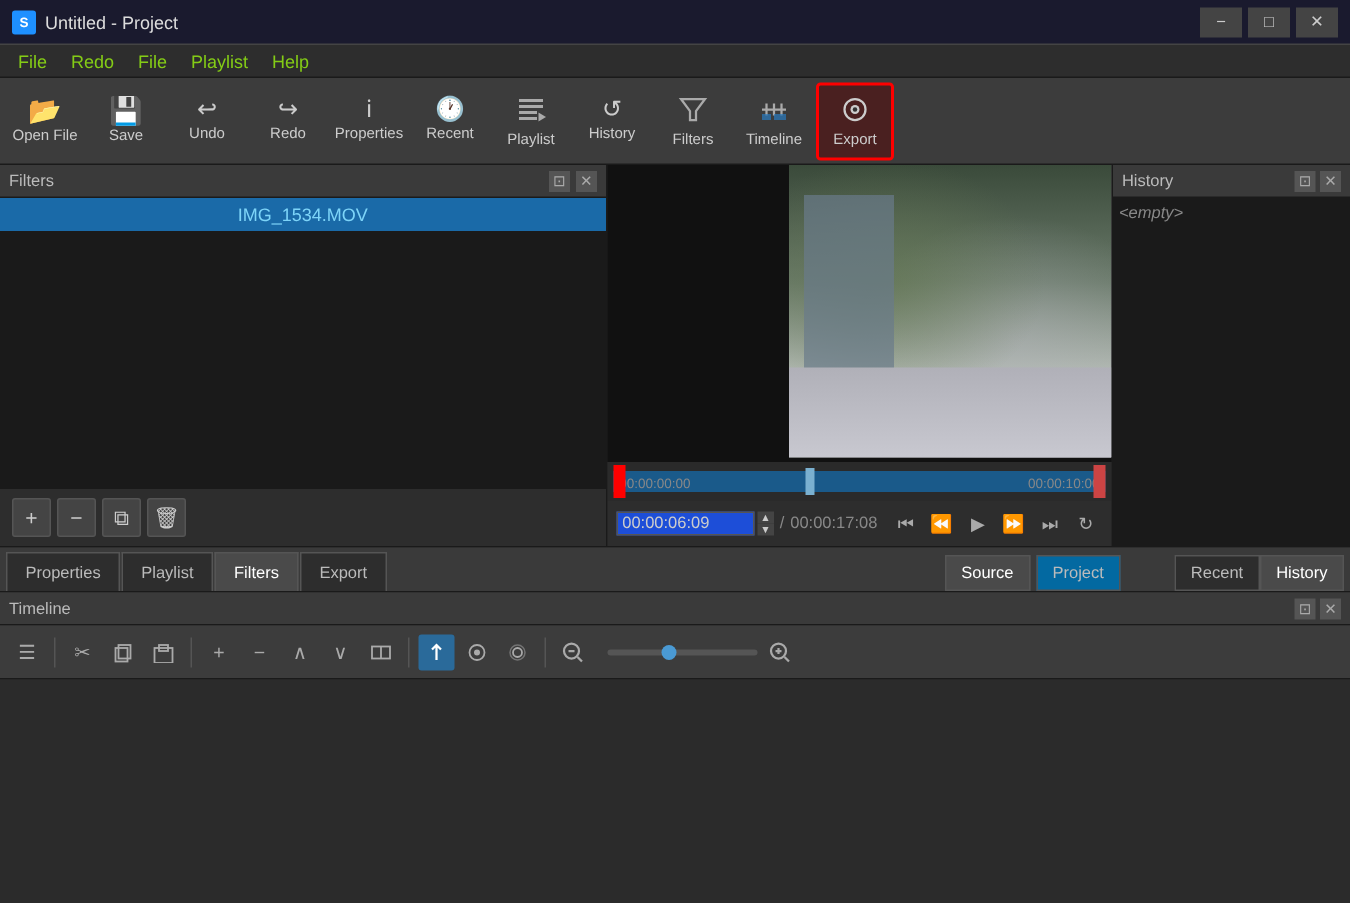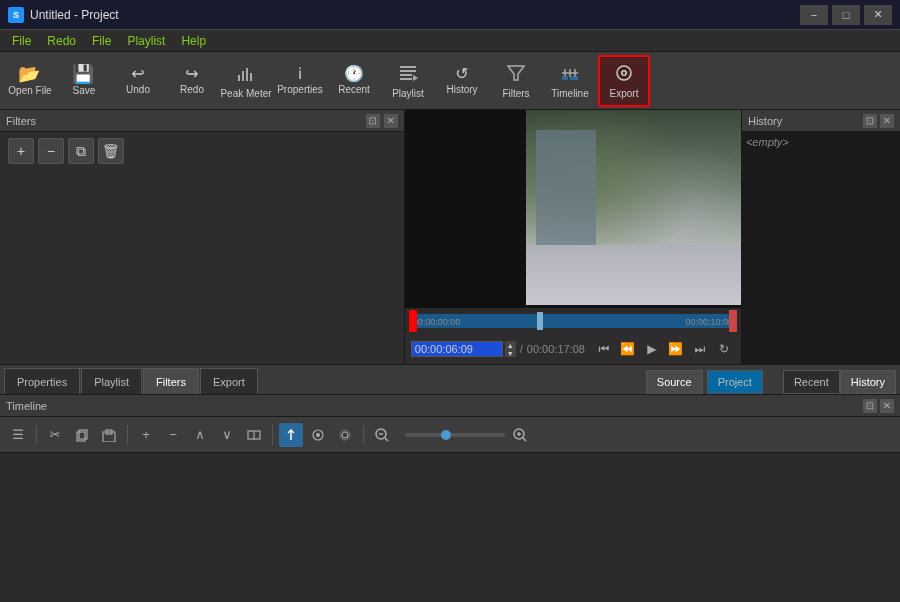--- a/index.html
+++ b/index.html
@@ -358,21 +358,21 @@
       font-size: 11px;
       height: 26px;
     }
     .tab-btn.active { background: #4a4a4a; color: white; }
 
     #right-area-tabs {
       display: flex;
       margin-left: auto;
       padding-right: 4px;
       align-items: flex-start;
-      gap: 0;
+      gap: 16px;
     }
     #source-project-tabs {
       display: flex;
       gap: 4px;
       margin-right: 20px;
     }
     .src-tab {
       padding: 3px 10px;
       background: #0369a1;
       border: 1px solid #555;
@@ -498,31 +498,20 @@
     <span class="icon-svg">💾</span>
     <span>Save</span>
   </button>
   <button class="toolbar-btn">
     <span class="icon-svg" style="font-size:16px;">↩</span>
     <span>Undo</span>
   </button>
   <button class="toolbar-btn">
     <span class="icon-svg" style="font-size:16px;">↪</span>
     <span>Redo</span>
-  </button>
-  <button class="toolbar-btn">
-    <span class="icon-svg" style="font-size:16px;">
-      <svg width="20" height="20" viewBox="0 0 20 20">
-        <rect x="2" y="12" width="2" height="6" fill="#aaa"></rect>
-        <rect x="6" y="8" width="2" height="10" fill="#aaa"></rect>
-        <rect x="10" y="5" width="2" height="13" fill="#aaa"></rect>
-        <rect x="14" y="10" width="2" height="8" fill="#aaa"></rect>
-      </svg>
-    </span>
-    <span>Peak Meter</span>
   </button>
   <button class="toolbar-btn">
     <span class="icon-svg" style="font-size:16px;">ℹ</span>
     <span>Properties</span>
   </button>
   <button class="toolbar-btn">
     <span class="icon-svg" style="font-size:16px;">🕐</span>
     <span>Recent</span>
   </button>
   <button class="toolbar-btn">
@@ -576,20 +565,24 @@
 
 <div id="main-content">
 
   <div id="filters-panel">
     <div id="filters-header">
       <span id="filters-header-title">Filters</span>
       <div id="filters-header-controls">
         <button class="header-ctrl-btn">⊡</button>
         <button class="header-ctrl-btn">✕</button>
       </div>
+    </div>
+    <div id="filters-content">
+      <div id="filters-file-row">IMG_1534.MOV</div>
+      <div id="filters-preview-area"></div>
     </div>
     <div id="filters-bottom-controls">
       <button class="filter-ctrl-btn">+</button>
       <button class="filter-ctrl-btn">−</button>
       <button class="filter-ctrl-btn">⧉</button>
       <button class="filter-ctrl-btn">🗑</button>
     </div>
   </div>
 
   <div id="video-area">

